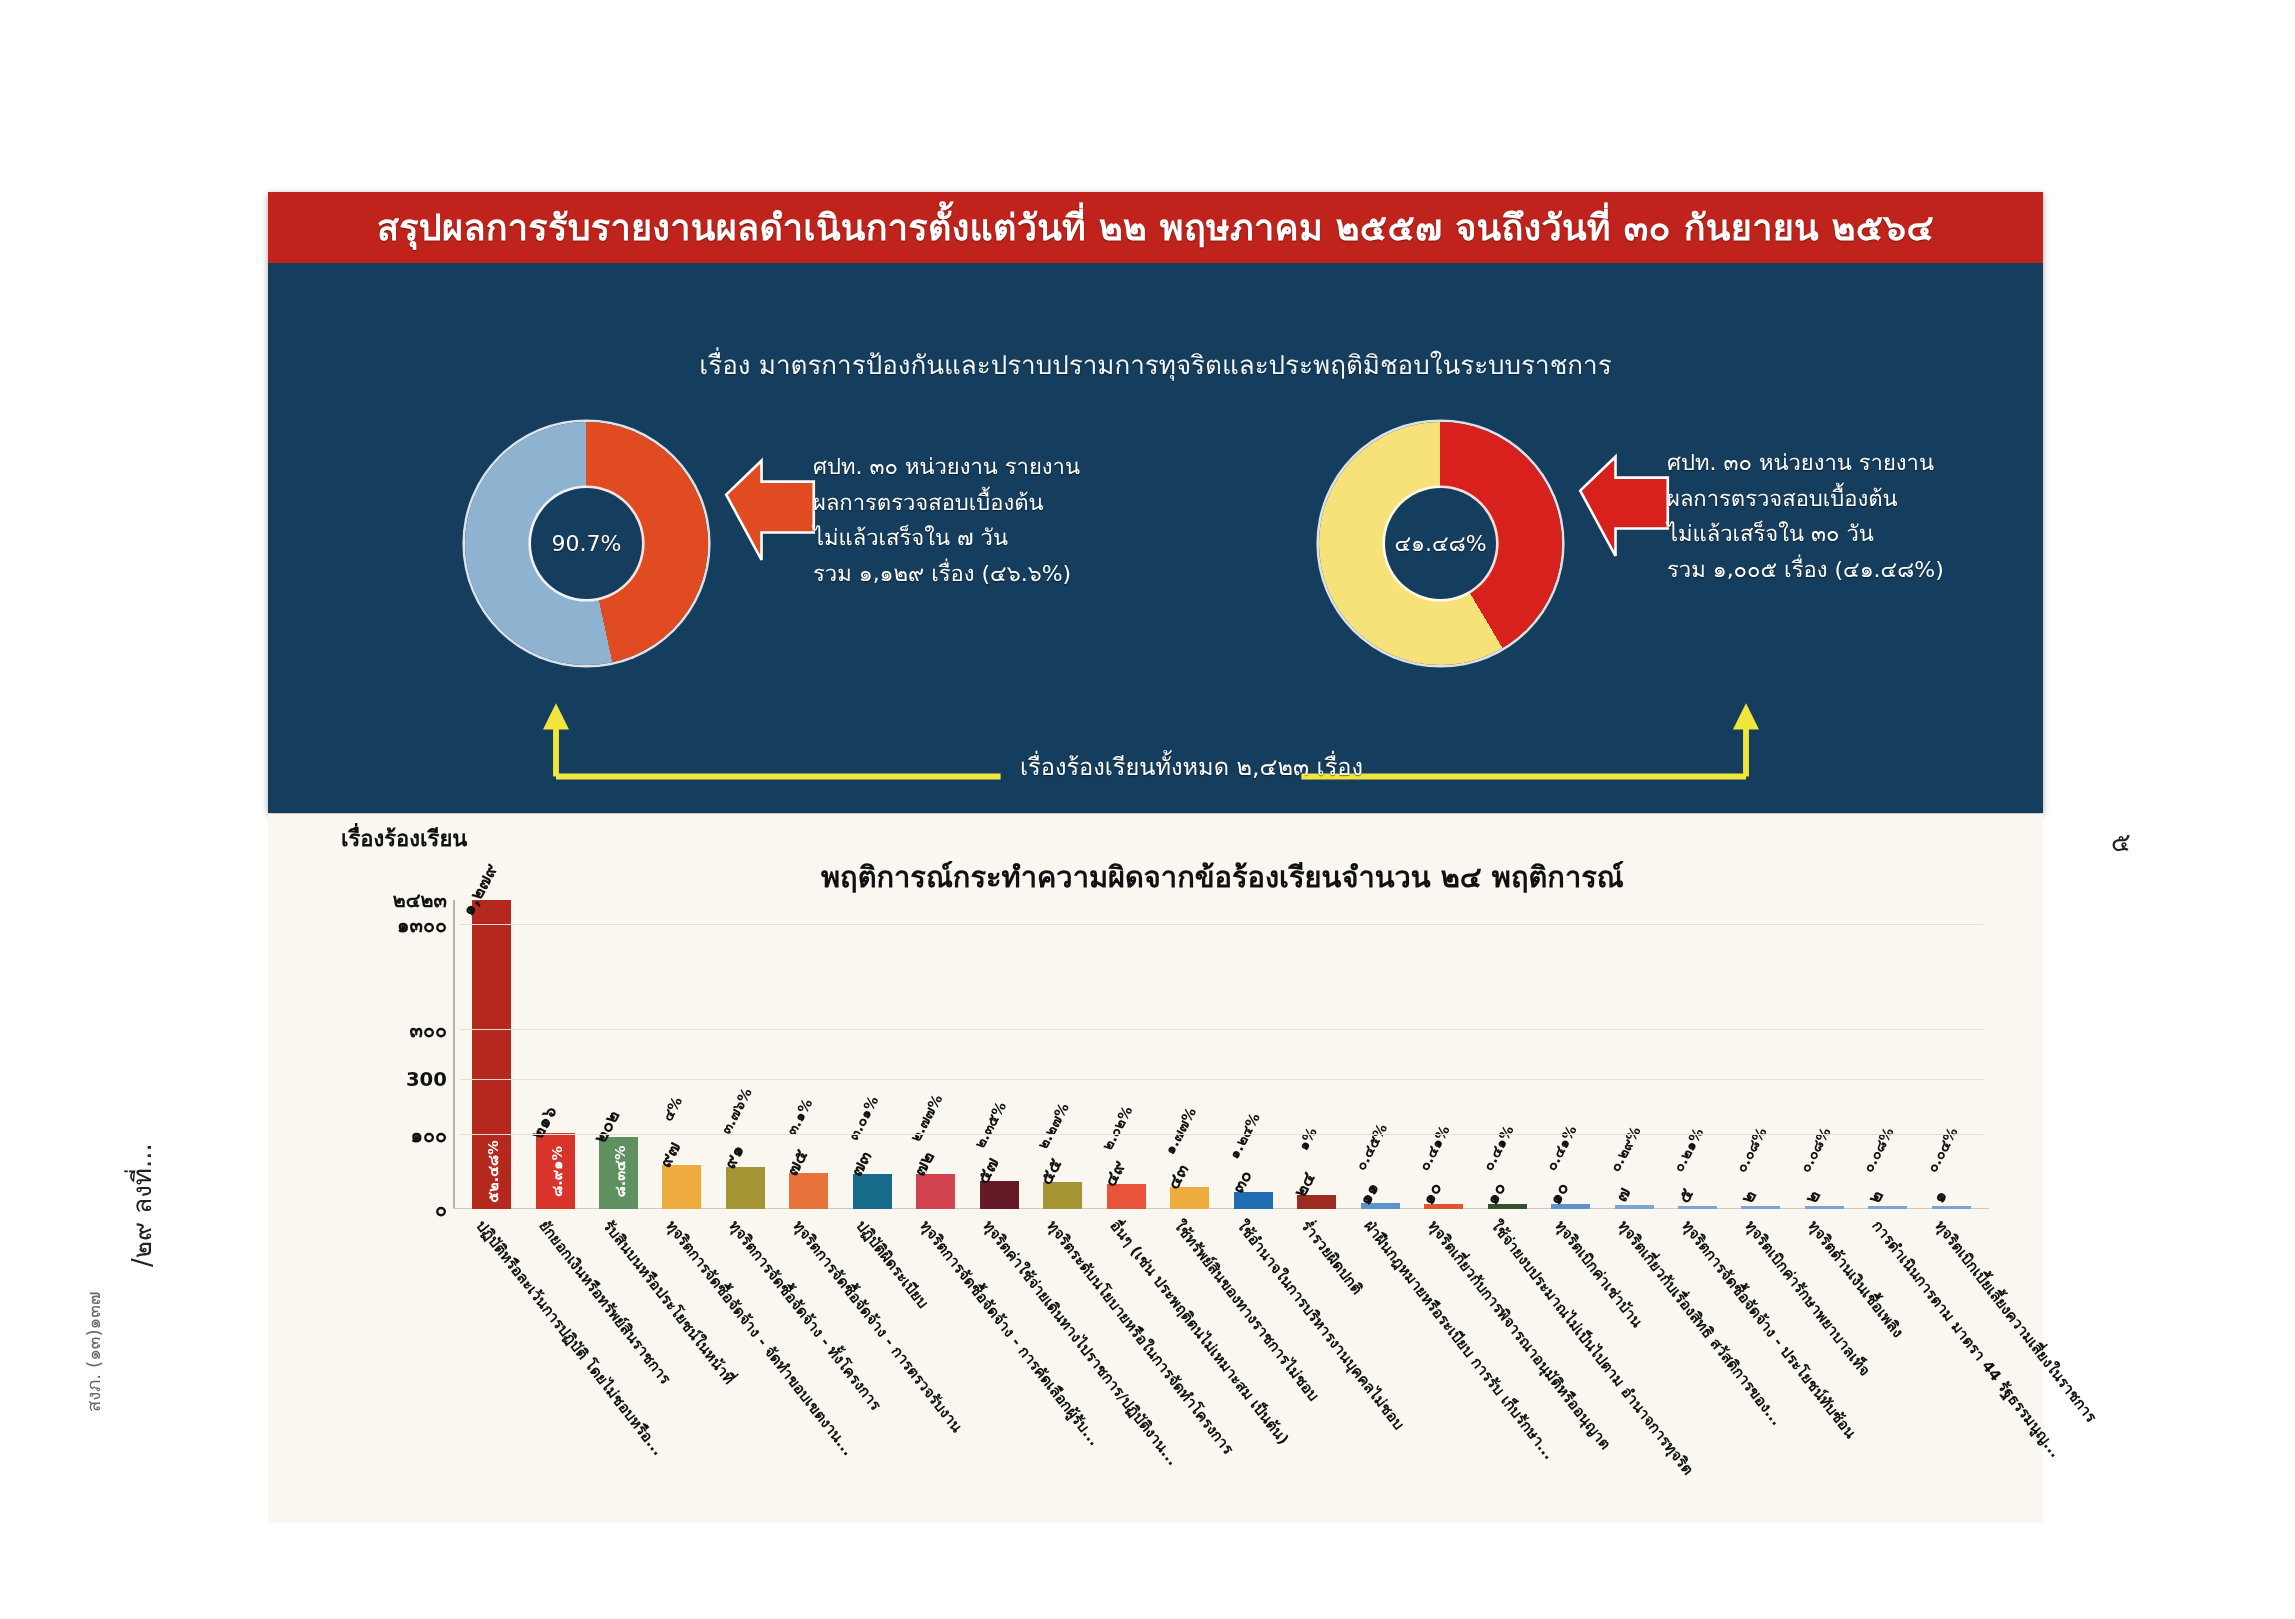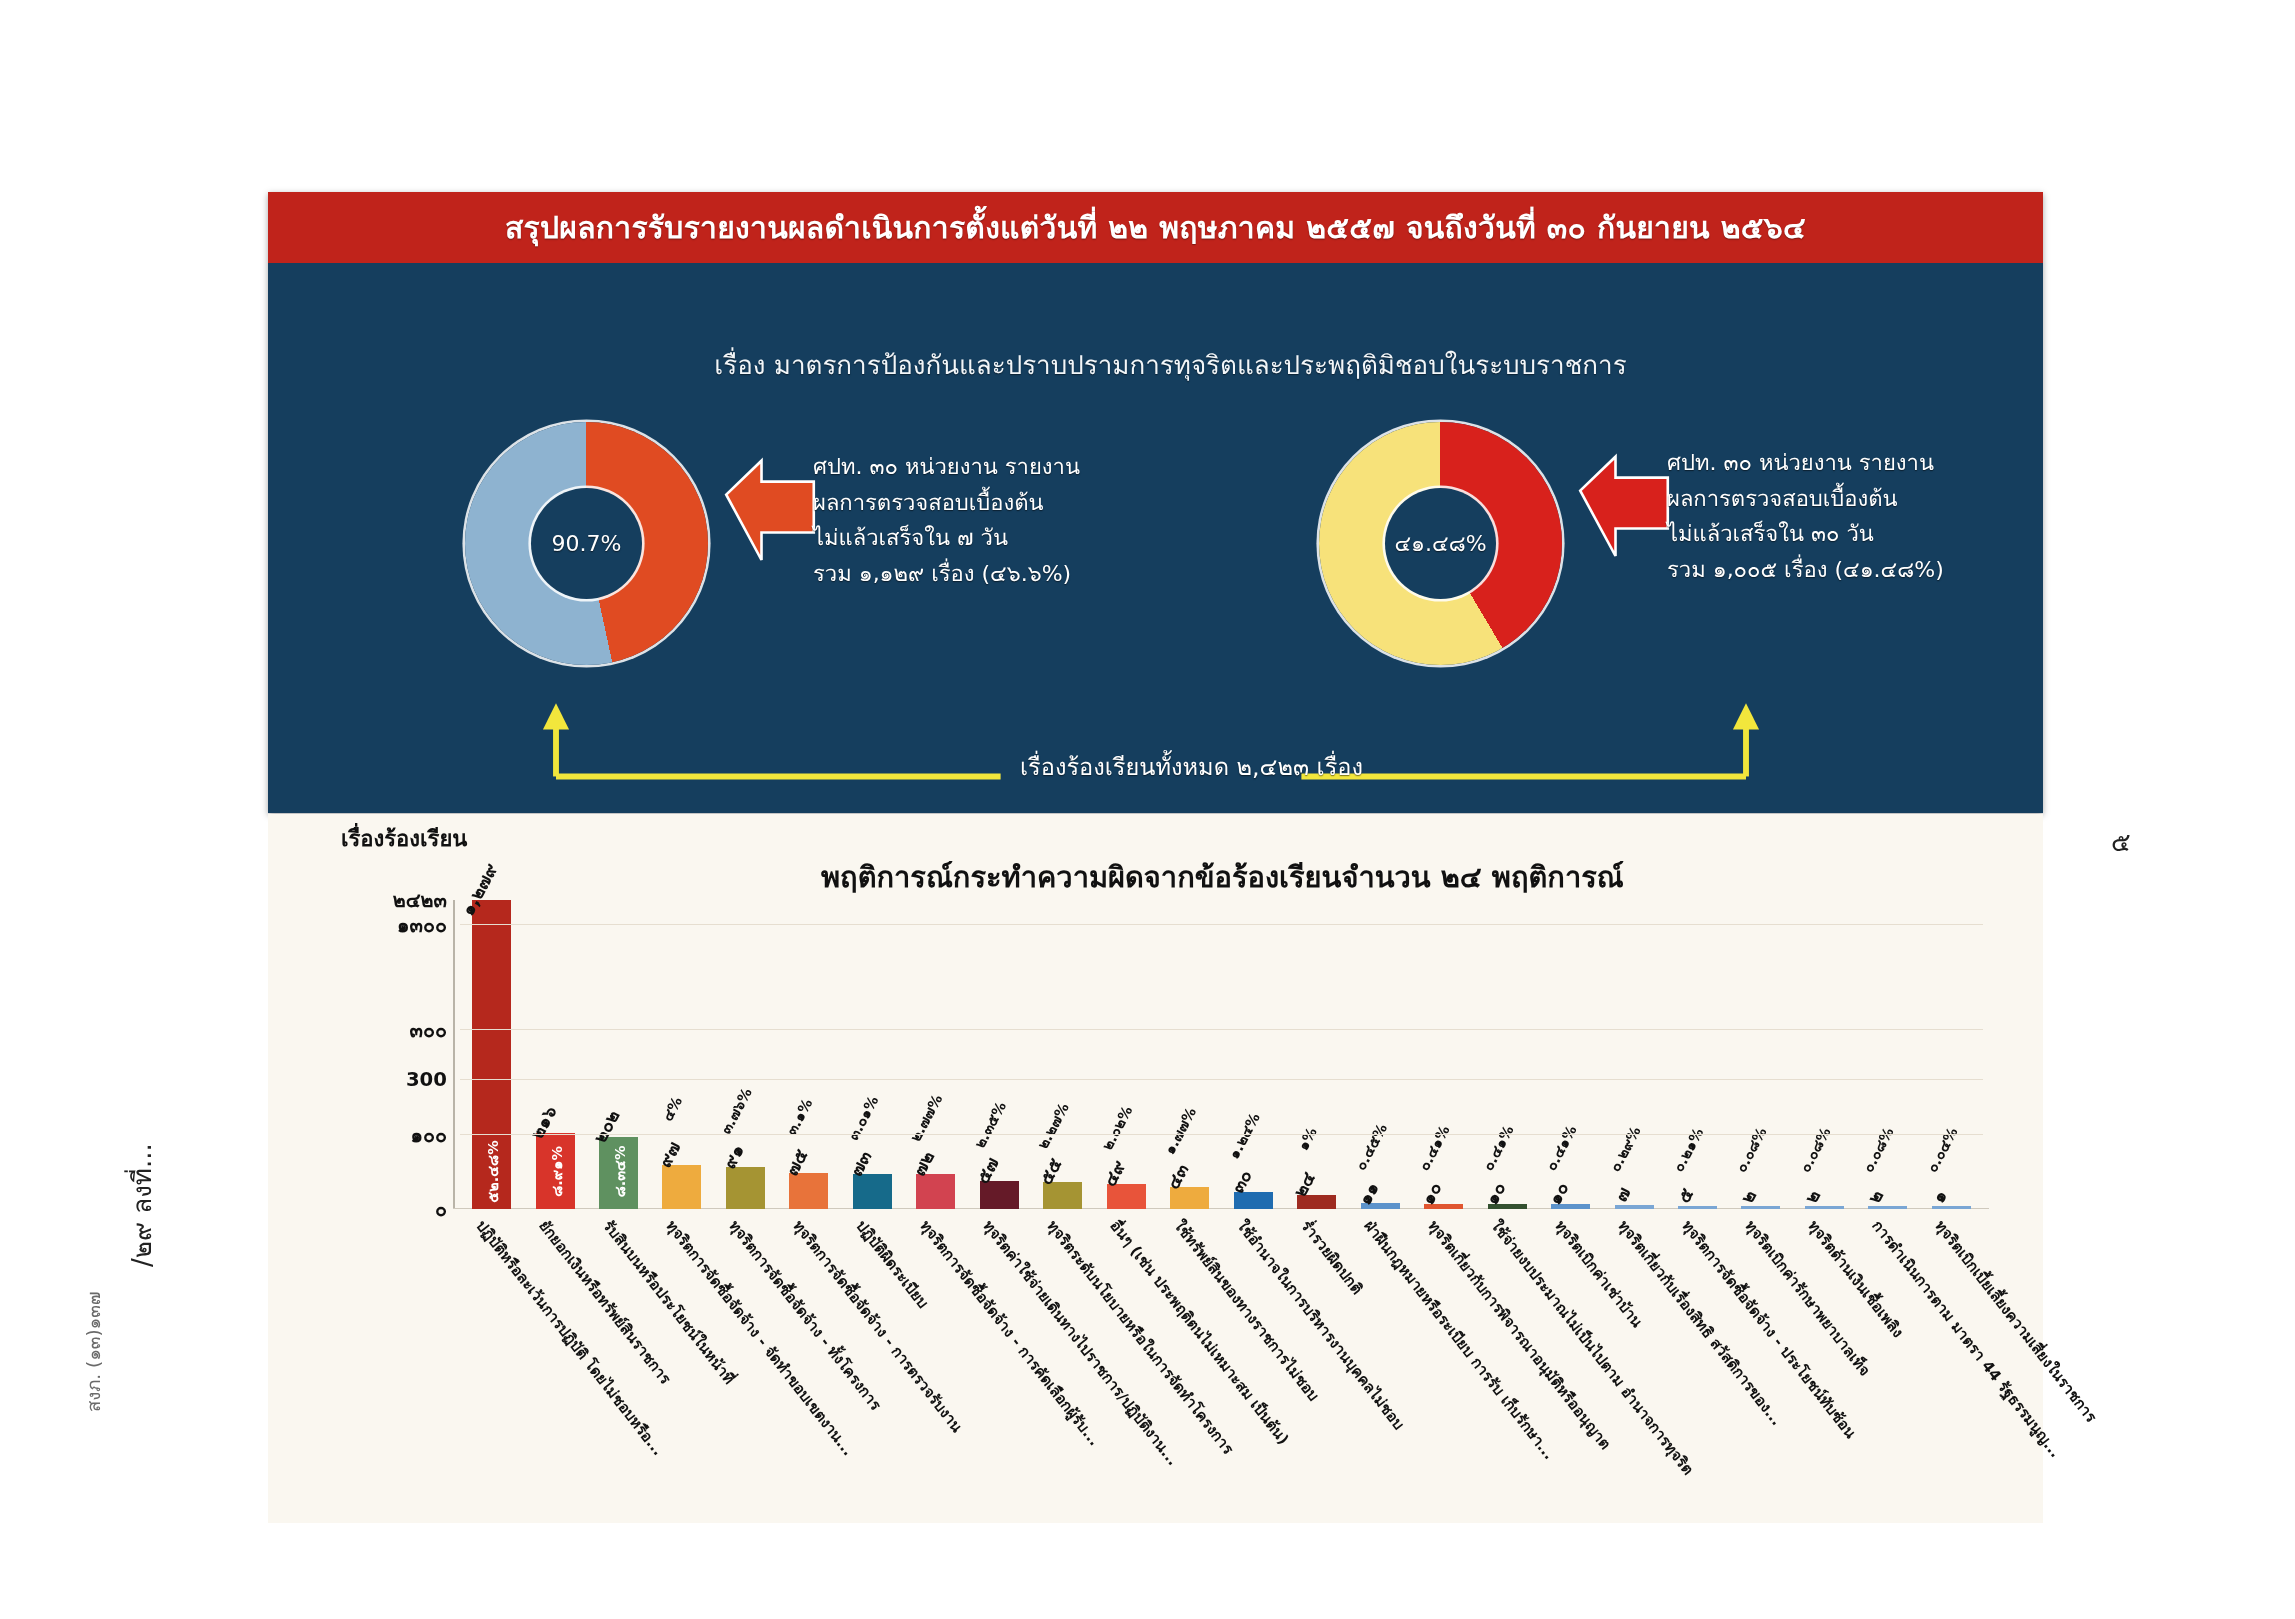--- a/index.html
+++ b/index.html
@@ -3,27 +3,27 @@
 <meta charset="utf-8">
 <style>
   html,body{margin:0;padding:0;background:#ffffff;}
   body{width:2295px;height:1620px;position:relative;font-family:"DejaVu Sans","Liberation Sans",sans-serif;overflow:hidden;}
 
   
   #top-panel{position:absolute;left:268px;top:192px;width:1775px;height:621px;background:#153e5e;
     box-shadow:0 2px 6.6px rgba(0,0,0,.35);}
   #title-bar{position:absolute;left:0;top:0;width:100%;height:71px;background:#c0231b;
     display:flex;align-items:center;justify-content:center;}
-  #title-bar .t{color:#ffffff;font-size:30px;font-weight:bold;letter-spacing:0.3px;
+  #title-bar .t{color:#ffffff;font-size:36px;font-weight:bold;letter-spacing:0.3px;
     text-shadow:0 0.7px 1.3px rgba(0,0,0,.4);white-space:nowrap;}
 
   .subtitle{position:absolute;width:100%;text-align:center;color:#f2f6f9;font-size:26px;
     text-shadow:0 0.7px 1.3px rgba(0,0,0,.5);}
   #sub1{top:100px;}
-  #sub2{top:152px;padding-left:15px;}
+  #sub2{top:152px;}
 
   
   .donut-wrap{position:absolute;width:243px;height:243px;}
   #donut-left{left:197px;top:230px;}
   #donut-right{left:1051px;top:230px;}
   .donut{position:absolute;inset:0;border-radius:50%;
     box-shadow:0 0 0 2.6px rgba(255,255,255,.85);}
   .donut .hole{position:absolute;left:27%;top:27%;width:46%;height:46%;border-radius:50%;
     background:#153e5e;box-shadow:0 0 0 2.6px rgba(255,255,255,.85);
     display:flex;align-items:center;justify-content:center;}

